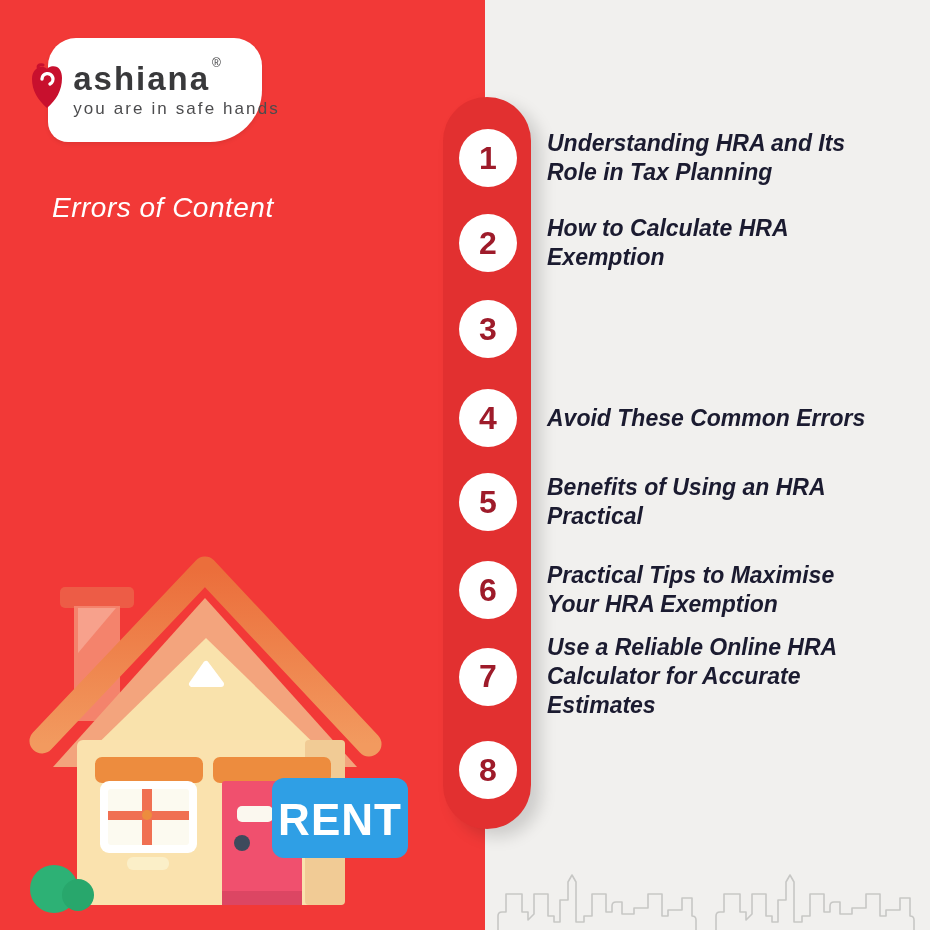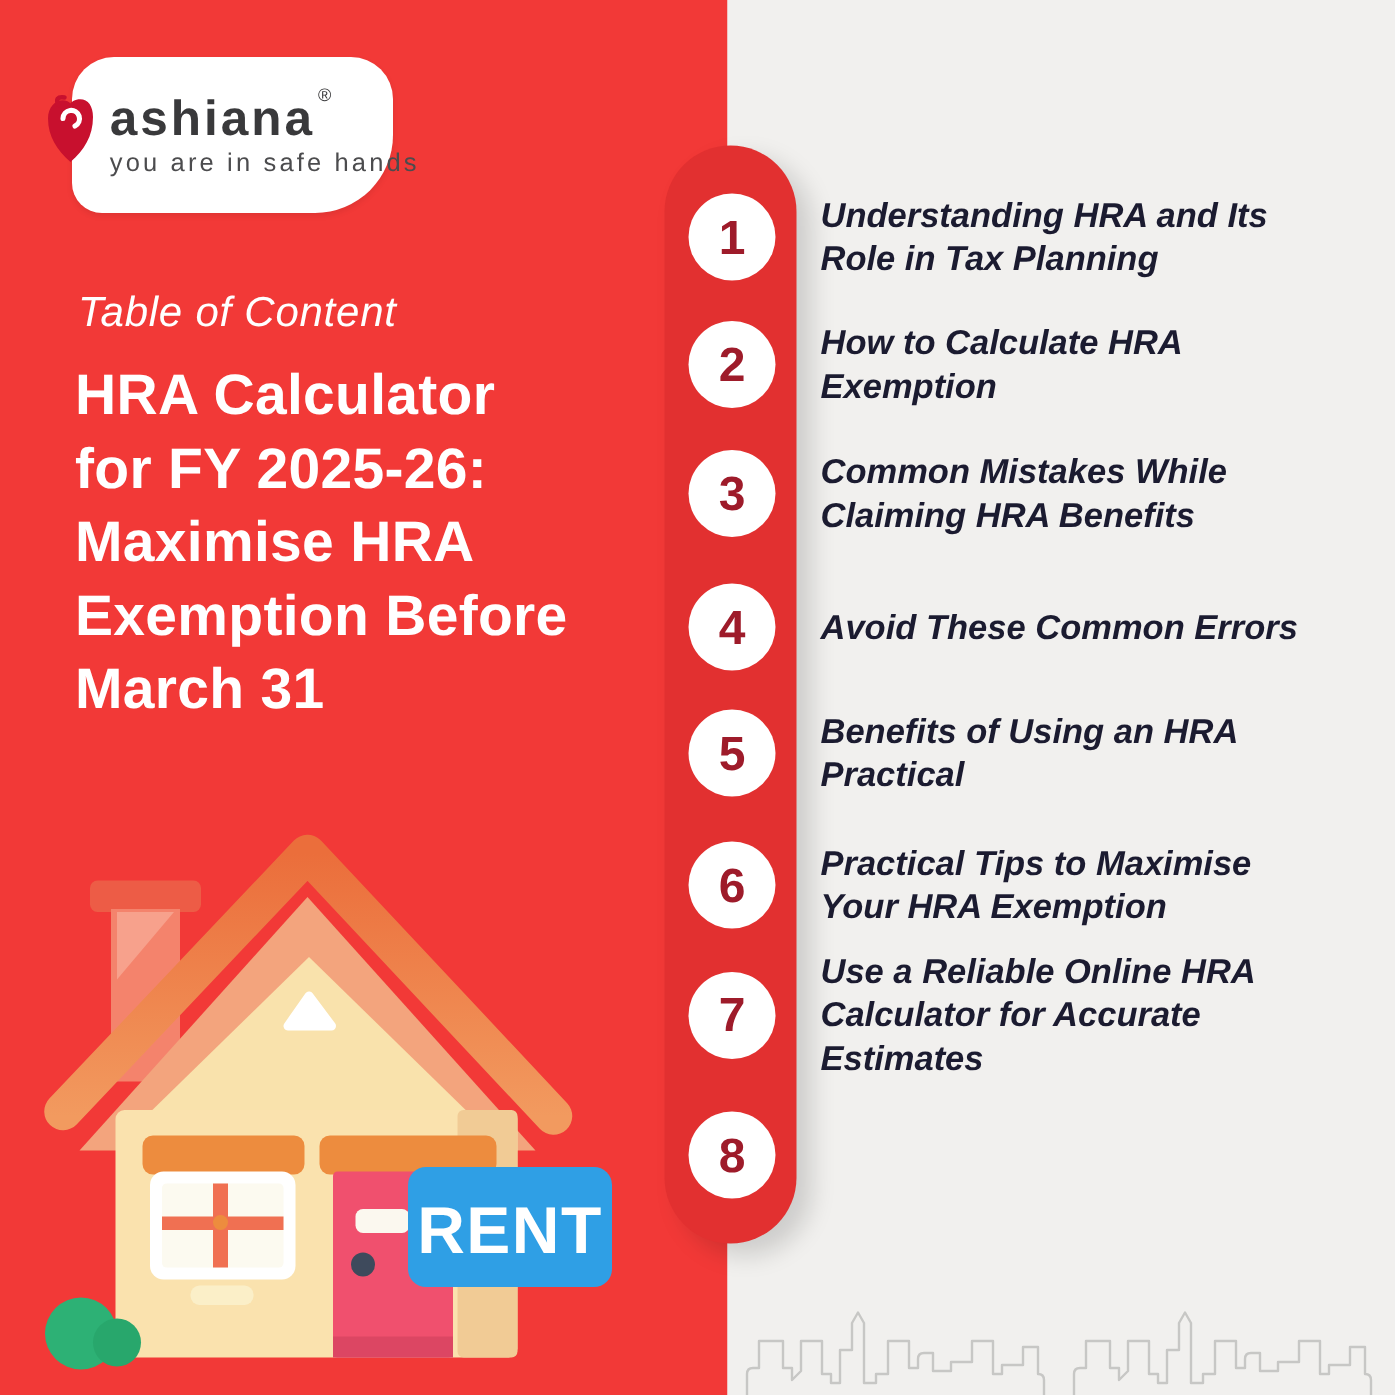--- a/index.html
+++ b/index.html
@@ -91,26 +91,21 @@
     </svg>
     <div class="logo-textcol">
       <div class="brand-row">
         <span class="brand-name">ashiana</span>
         <span class="reg-mark">®</span>
       </div>
       <div class="brand-tagline">you are in safe hands</div>
     </div>
   </div>
 
-  <div class="toc-kicker">Table of Content</div>
-  <h1 class="main-title">HRA Calculator
-for FY 2025-26:
-Maximise HRA
-Exemption Before
-March 31</h1>
+  <div class="toc-kicker">Errors of Content</div>
 
   <svg class="house-svg" width="400" height="385" viewBox="0 0 400 385">
     <defs>
       <linearGradient id="roofg" x1="0" y1="0" x2="0" y2="1">
         <stop offset="0" stop-color="#EB6E3B"></stop>
         <stop offset="1" stop-color="#F29A5F"></stop>
       </linearGradient>
     </defs>
 
     <rect x="40" y="42" width="74" height="21" rx="5" fill="#ED5C46"></rect>
@@ -153,22 +148,20 @@
     <div class="toc-label">Understanding HRA and Its
 Role in Tax Planning</div>
   </div>
   <div class="toc-row r2">
     <div class="toc-num">2</div>
     <div class="toc-label">How to Calculate HRA
 Exemption</div>
   </div>
   <div class="toc-row r3">
     <div class="toc-num">3</div>
-    <div class="toc-label">Common Mistakes While
-Claiming HRA Benefits</div>
   </div>
   <div class="toc-row r4">
     <div class="toc-num">4</div>
     <div class="toc-label">Avoid These Common Errors</div>
   </div>
   <div class="toc-row r5">
     <div class="toc-num">5</div>
     <div class="toc-label">Benefits of Using an HRA
 Practical</div>
   </div>

